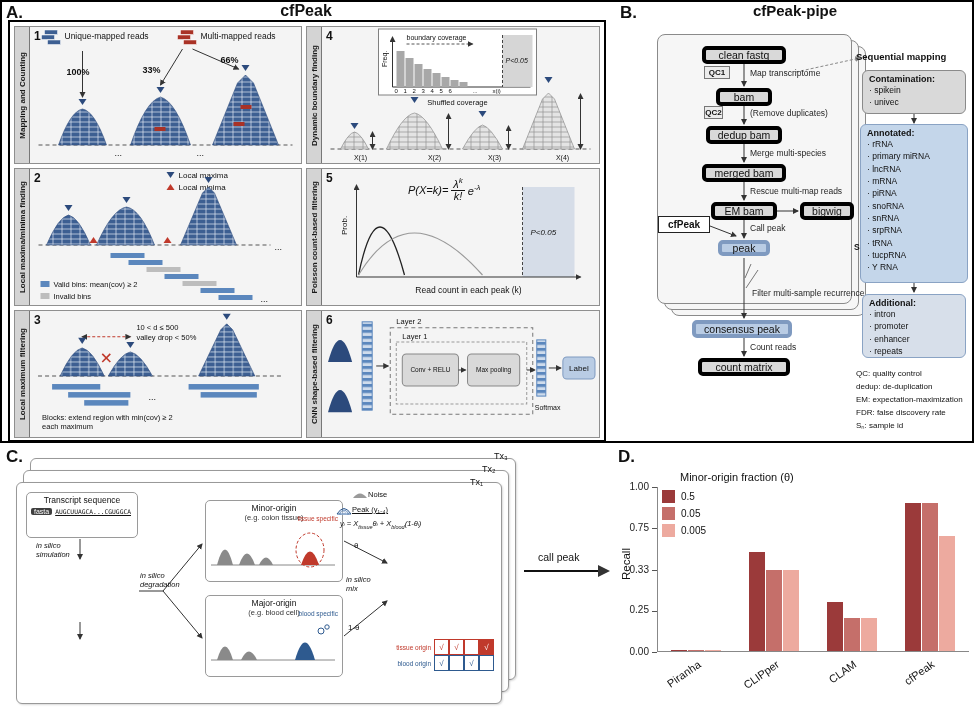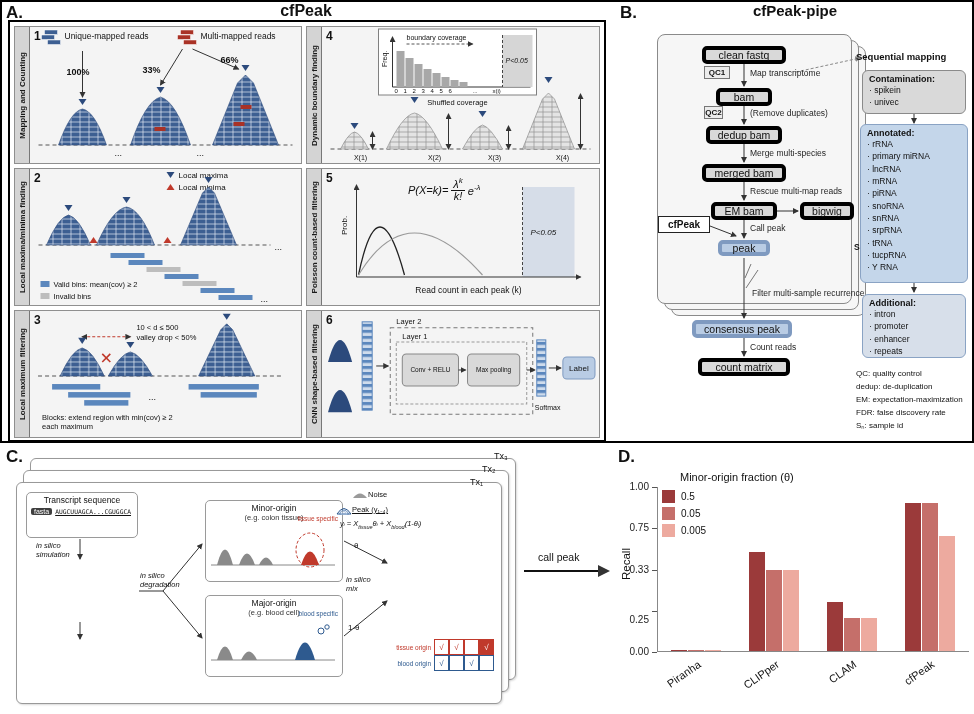--- a/index.html
+++ b/index.html
@@ -574,21 +574,21 @@
       <span class="legend-text">0.05</span>
     </div>
     <div class="legend-row" style="left:44px;top:81px;">
       <span class="legend-swatch" style="background: rgb(237, 170, 159);"></span>
       <span class="legend-text">0.005</span>
     </div>
     <div class="ylab-rot" style="left:-8px;top:115px;">Recall</div>
     <div id="y-ticks" style="left:0;top:44px;width:39px;height:165px;">
         <div class="ytick-label" style="top: 159px;">0.00</div>
         <div class="ytick-mark" style="top: 165px;"></div>
-        <div class="ytick-label" style="top: 127px; text-align: center;">0.25</div>
+        <div class="ytick-label" style="top: 117px; text-align: center;">0.25</div>
         <div class="ytick-mark" style="top: 123.75px;"></div>
         <div class="ytick-label" style="top: 76.5px;">0.33</div>
         <div class="ytick-mark" style="top: 82.5px;"></div>
         <div class="ytick-label" style="top: 35.25px;">0.75</div>
         <div class="ytick-mark" style="top: 41.25px;"></div>
         <div class="ytick-label" style="top: -6px;">1.00</div>
         <div class="ytick-mark" style="top: 0px;"></div>
       </div>
     <div id="plot-area" style="left:39px;top:44px;width:312px;height:165px;">
         <div class="bar-group" style="left: 13px;">

